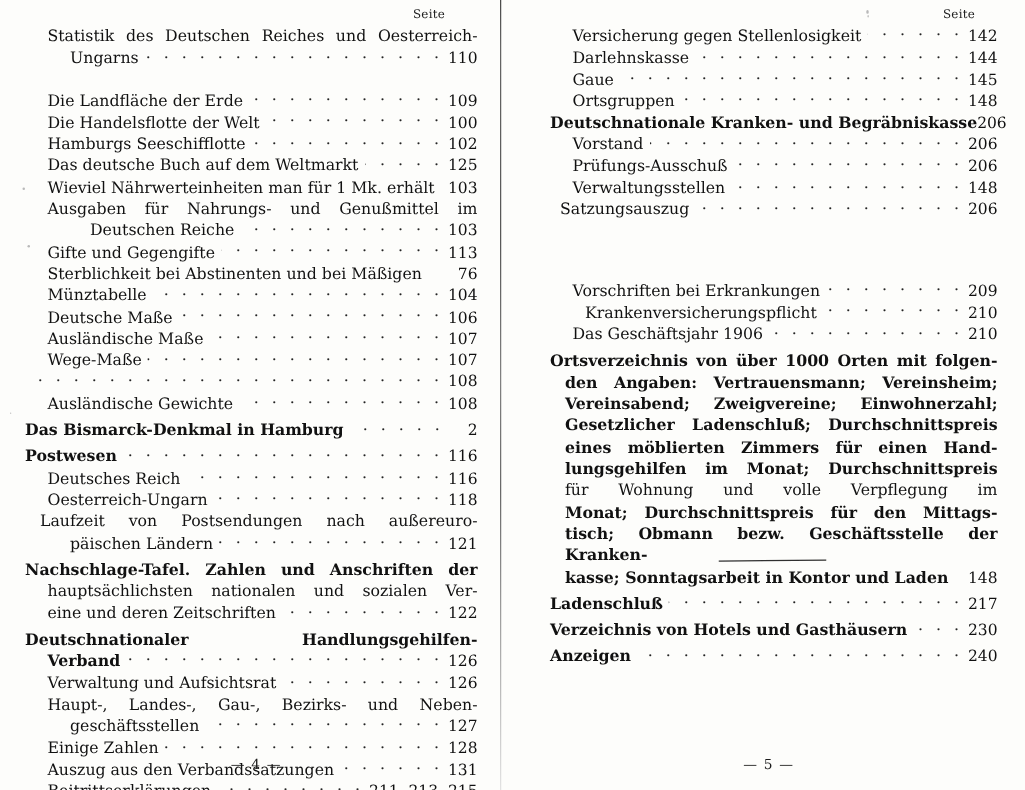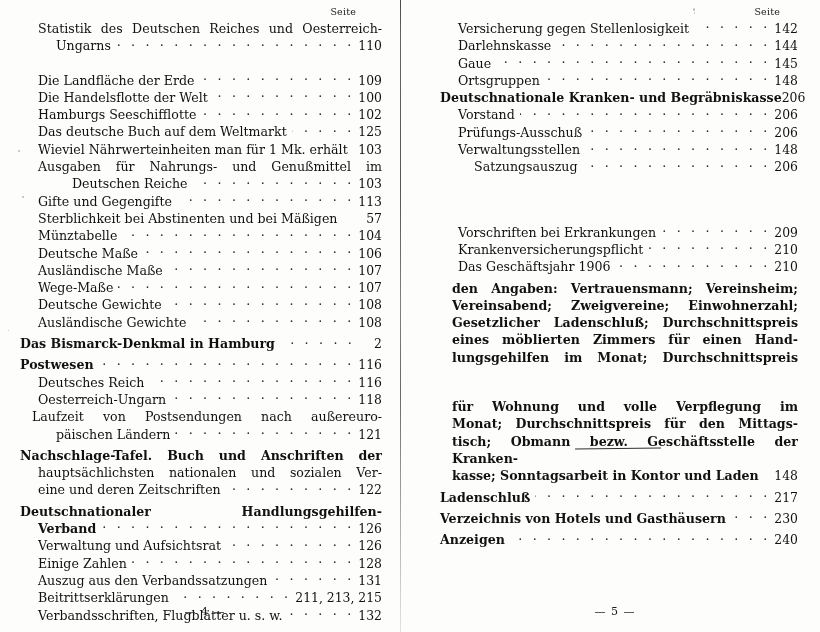--- a/index.html
+++ b/index.html
@@ -239,21 +239,21 @@
           <div class="ln">
             <span class="label normal" style="margin-left: 18px;">Gifte und Gegengifte</span>
             <span class="leader"></span>
             <span class="pg">113</span>
           </div>
         </li>
         <li class="entry">
           <div class="ln">
             <span class="label normal" style="margin-left: 18px;">Sterblichkeit bei Abstinenten und bei Mäßigen</span>
             <span style="flex: 1 1 auto;"></span>
-            <span class="pg">57</span>
+            <span class="pg">76</span>
           </div>
         </li>
         <li class="entry">
           <div class="ln">
             <span class="label normal" style="margin-left: 18px;">Münztabelle</span>
             <span class="leader"></span>
             <span class="pg">104</span>
           </div>
         </li>
         <li class="entry">
@@ -272,21 +272,20 @@
         </li>
         <li class="entry">
           <div class="ln">
             <span class="label normal" style="margin-left: 18px;">Wege-Maße</span>
             <span class="leader"></span>
             <span class="pg">107</span>
           </div>
         </li>
         <li class="entry">
           <div class="ln">
-            <span class="label normal" style="margin-left: 18px;">Deutsche Gewichte</span>
             <span class="leader"></span>
             <span class="pg">108</span>
           </div>
         </li>
         <li class="entry">
           <div class="ln">
             <span class="label normal" style="margin-left: 18px;">Ausländische Gewichte</span>
             <span class="leader"></span>
             <span class="pg">108</span>
           </div>
@@ -324,21 +323,21 @@
             <span class="label normal just" style="margin-left: 12px;">Laufzeit von Postsendungen nach außereuro-</span>
           </div>
           <div class="ln">
             <span class="label normal" style="margin-left: 36px;">päischen Ländern</span>
             <span class="leader"></span>
             <span class="pg">121</span>
           </div>
         </li>
         <li class="entry" style="margin-top: 4px;">
           <div class="ln">
-            <span class="label bold just" style="margin-left: 0px;">Nachschlage-Tafel.  Buch und Anschriften der</span>
+            <span class="label bold just" style="margin-left: 0px;">Nachschlage-Tafel.  Zahlen und Anschriften der</span>
           </div>
           <div class="ln">
             <span class="label normal just" style="margin-left: 18px;">hauptsächlichsten nationalen und sozialen Ver-</span>
           </div>
           <div class="ln">
             <span class="label normal" style="margin-left: 18px;">eine und deren Zeitschriften</span>
             <span class="leader"></span>
             <span class="pg">122</span>
           </div>
         </li>
@@ -350,20 +349,30 @@
             <span class="label bold" style="margin-left: 18px;">Verband</span>
             <span class="leader"></span>
             <span class="pg">126</span>
           </div>
         </li>
         <li class="entry">
           <div class="ln">
             <span class="label normal" style="margin-left: 18px;">Verwaltung und Aufsichtsrat</span>
             <span class="leader"></span>
             <span class="pg">126</span>
+          </div>
+        </li>
+        <li class="entry">
+          <div class="ln">
+            <span class="label normal just" style="margin-left: 18px;">Haupt-, Landes-, Gau-, Bezirks- und Neben-</span>
+          </div>
+          <div class="ln">
+            <span class="label normal" style="margin-left: 36px;">geschäftsstellen</span>
+            <span class="leader"></span>
+            <span class="pg">127</span>
           </div>
         </li>
         <li class="entry">
           <div class="ln">
             <span class="label normal" style="margin-left: 18px;">Einige Zahlen</span>
             <span class="leader"></span>
             <span class="pg">128</span>
           </div>
         </li>
         <li class="entry">
@@ -445,64 +454,67 @@
         </li>
         <li class="entry">
           <div class="ln">
             <span class="label normal" style="margin-left: 18px;">Verwaltungsstellen</span>
             <span class="leader"></span>
             <span class="pg">148</span>
           </div>
         </li>
         <li class="entry">
           <div class="ln">
-            <span class="label normal" style="margin-left: 34px;">Satzungsauszug</span>
+            <span class="label normal" style="margin-left: 8px;">Satzungsauszug</span>
             <span class="leader"></span>
             <span class="pg">206</span>
           </div>
         </li>
         <li class="entry">
           <div class="ln">
             <span class="label normal" style="margin-left: 18px; margin-top: 48px;">Vorschriften bei Erkrankungen</span>
             <span class="leader"></span>
             <span class="pg">209</span>
           </div>
         </li>
         <li class="entry">
           <div class="ln">
-            <span class="label normal" style="margin-left: 18px;">Krankenversicherungspflicht</span>
+            <span class="label normal" style="margin-left: 28px;">Krankenversicherungspflicht</span>
             <span class="leader"></span>
             <span class="pg">210</span>
           </div>
         </li>
         <li class="entry">
           <div class="ln">
             <span class="label normal" style="margin-left: 18px;">Das Geschäftsjahr 1906</span>
             <span class="leader"></span>
             <span class="pg">210</span>
           </div>
         </li>
         <li class="entry para" style="margin-top: 4px;">
           <div class="row">
+            <span class="txt" style="margin-left: 0px; font-weight: 700;">Ortsverzeichnis von über 1000 Orten mit folgen-</span>
+          </div>
+          <div class="row">
             <span class="txt" style="margin-left: 12px; font-weight: 700;">den Angaben: Vertrauensmann; Vereinsheim;</span>
           </div>
           <div class="row">
             <span class="txt" style="margin-left: 12px; font-weight: 700;">Vereinsabend; Zweigvereine; Einwohnerzahl;</span>
           </div>
           <div class="row">
             <span class="txt" style="margin-left: 12px; font-weight: 700;">Gesetzlicher Ladenschluß; Durchschnittspreis</span>
           </div>
           <div class="row">
             <span class="txt" style="margin-left: 12px; font-weight: 700;">eines möblierten Zimmers für einen Hand-</span>
           </div>
           <div class="row">
             <span class="txt" style="margin-left: 12px; font-weight: 700;">lungsgehilfen im Monat; Durchschnittspreis</span>
           </div>
           <div class="row">
-            <span class="txt" style="margin-left: 12px; font-weight: 700; margin-top: 32px;">für Wohnung und volle Verpflegung im</span>
+            <span class="txt" style="margin-left: 12px; font-weight: 400;">für Wohnung und volle Verpflegung im</span>
           </div>
           <div class="row">
             <span class="txt" style="margin-left: 12px; font-weight: 700;">Monat; Durchschnittspreis für den Mittags-</span>
           </div>
           <div class="row">
             <span class="txt" style="margin-left: 12px; font-weight: 700;">tisch; Obmann bezw. Geschäftsstelle der Kranken-</span>
           </div>
           <div class="row">
             <span class="txt last" style="margin-left: 12px; font-weight: 700;">kasse;  Sonntagsarbeit in Kontor und Laden</span>
             <span style="flex: 0 0 6px;"></span>

